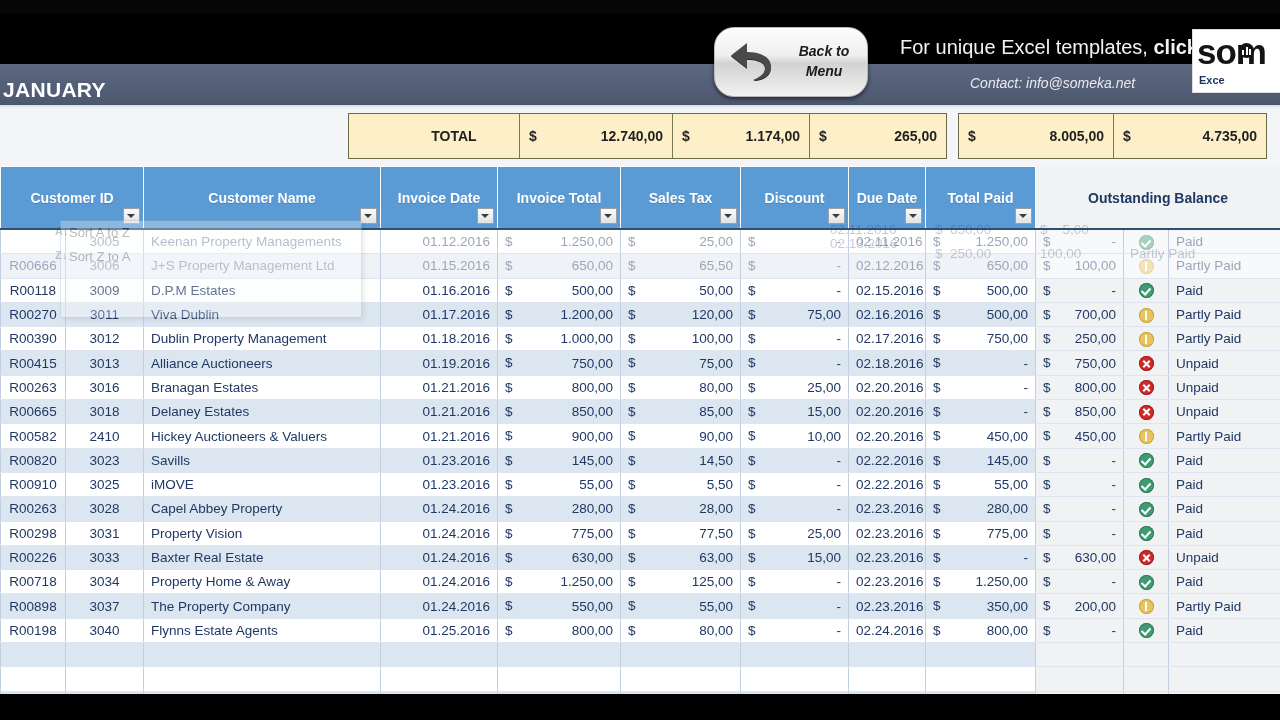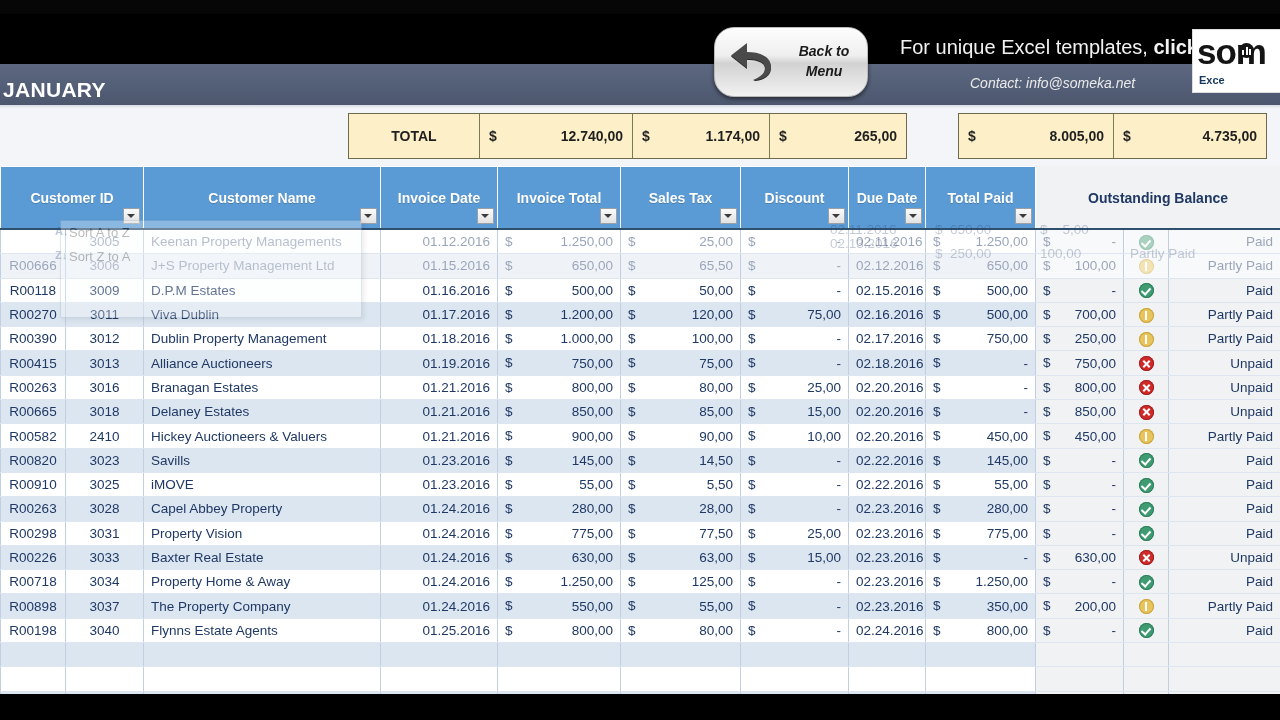--- a/index.html
+++ b/index.html
@@ -98,21 +98,21 @@
   .totals .cell{
     background:#fdefc8;display:flex;align-items:center;
     border-right:1px solid #7a7a55;font-weight:bold;font-size:14px;color:#1f1f1f;
   }
   .totals .cell:last-child{border-right:none;}
   .totals .lbl{justify-content:center;}
   .totals .money{justify-content:space-between;padding:0 9px;}
   .totals .money .cur{font-weight:bold;}
 
   #totals-left{left:348px;}
-  #totals-left .c0{width:130px;}
+  #totals-left .c0{width:130px;padding-left:40px;}
   #totals-left .c1{width:134px;}
   #totals-left .c2{width:118px;}
   #totals-left .c3{width:118px;}
 
   #totals-right{left:958px;}
   #totals-right .c0{width:136px;}
   #totals-right .c1{width:134px;}
 
   
   .sheet{
@@ -155,21 +155,21 @@
   tr.even td{background:#dce6f1;}
   td.ctr{text-align:center;}
   td.rgt{text-align:right;}
   td.lft{text-align:left;}
   td.money{
     text-align:right;position:relative;padding-right:9px;
   }
   td.money .cur{position:absolute;left:7px;top:0;line-height:23.3px;}
   td.nb{border-left:none;border-right:none;background:#f1f2f4 !important;}
   td.statusicon{text-align:center;padding:0;}
-  td.statustxt{text-align:right;padding-right:12px;}
+  td.statustxt{text-align:left;padding-right:12px;}
 
   
   .ico{display:inline-block;width:15px;height:15px;border-radius:50%;
        position:relative;vertical-align:middle;}
   .ico.paid{background:#3f9c72;box-shadow:inset 0 0 0 1px #2f7e5b;}
   .ico.paid:after{
     content:"";position:absolute;left:4px;top:3px;width:4px;height:7px;
     border:solid #ffffff;border-width:0 2px 2px 0;transform:rotate(42deg);
   }
   .ico.unpaid{background:#cf2b2b;box-shadow:inset 0 0 0 1px #a51f1f;}

